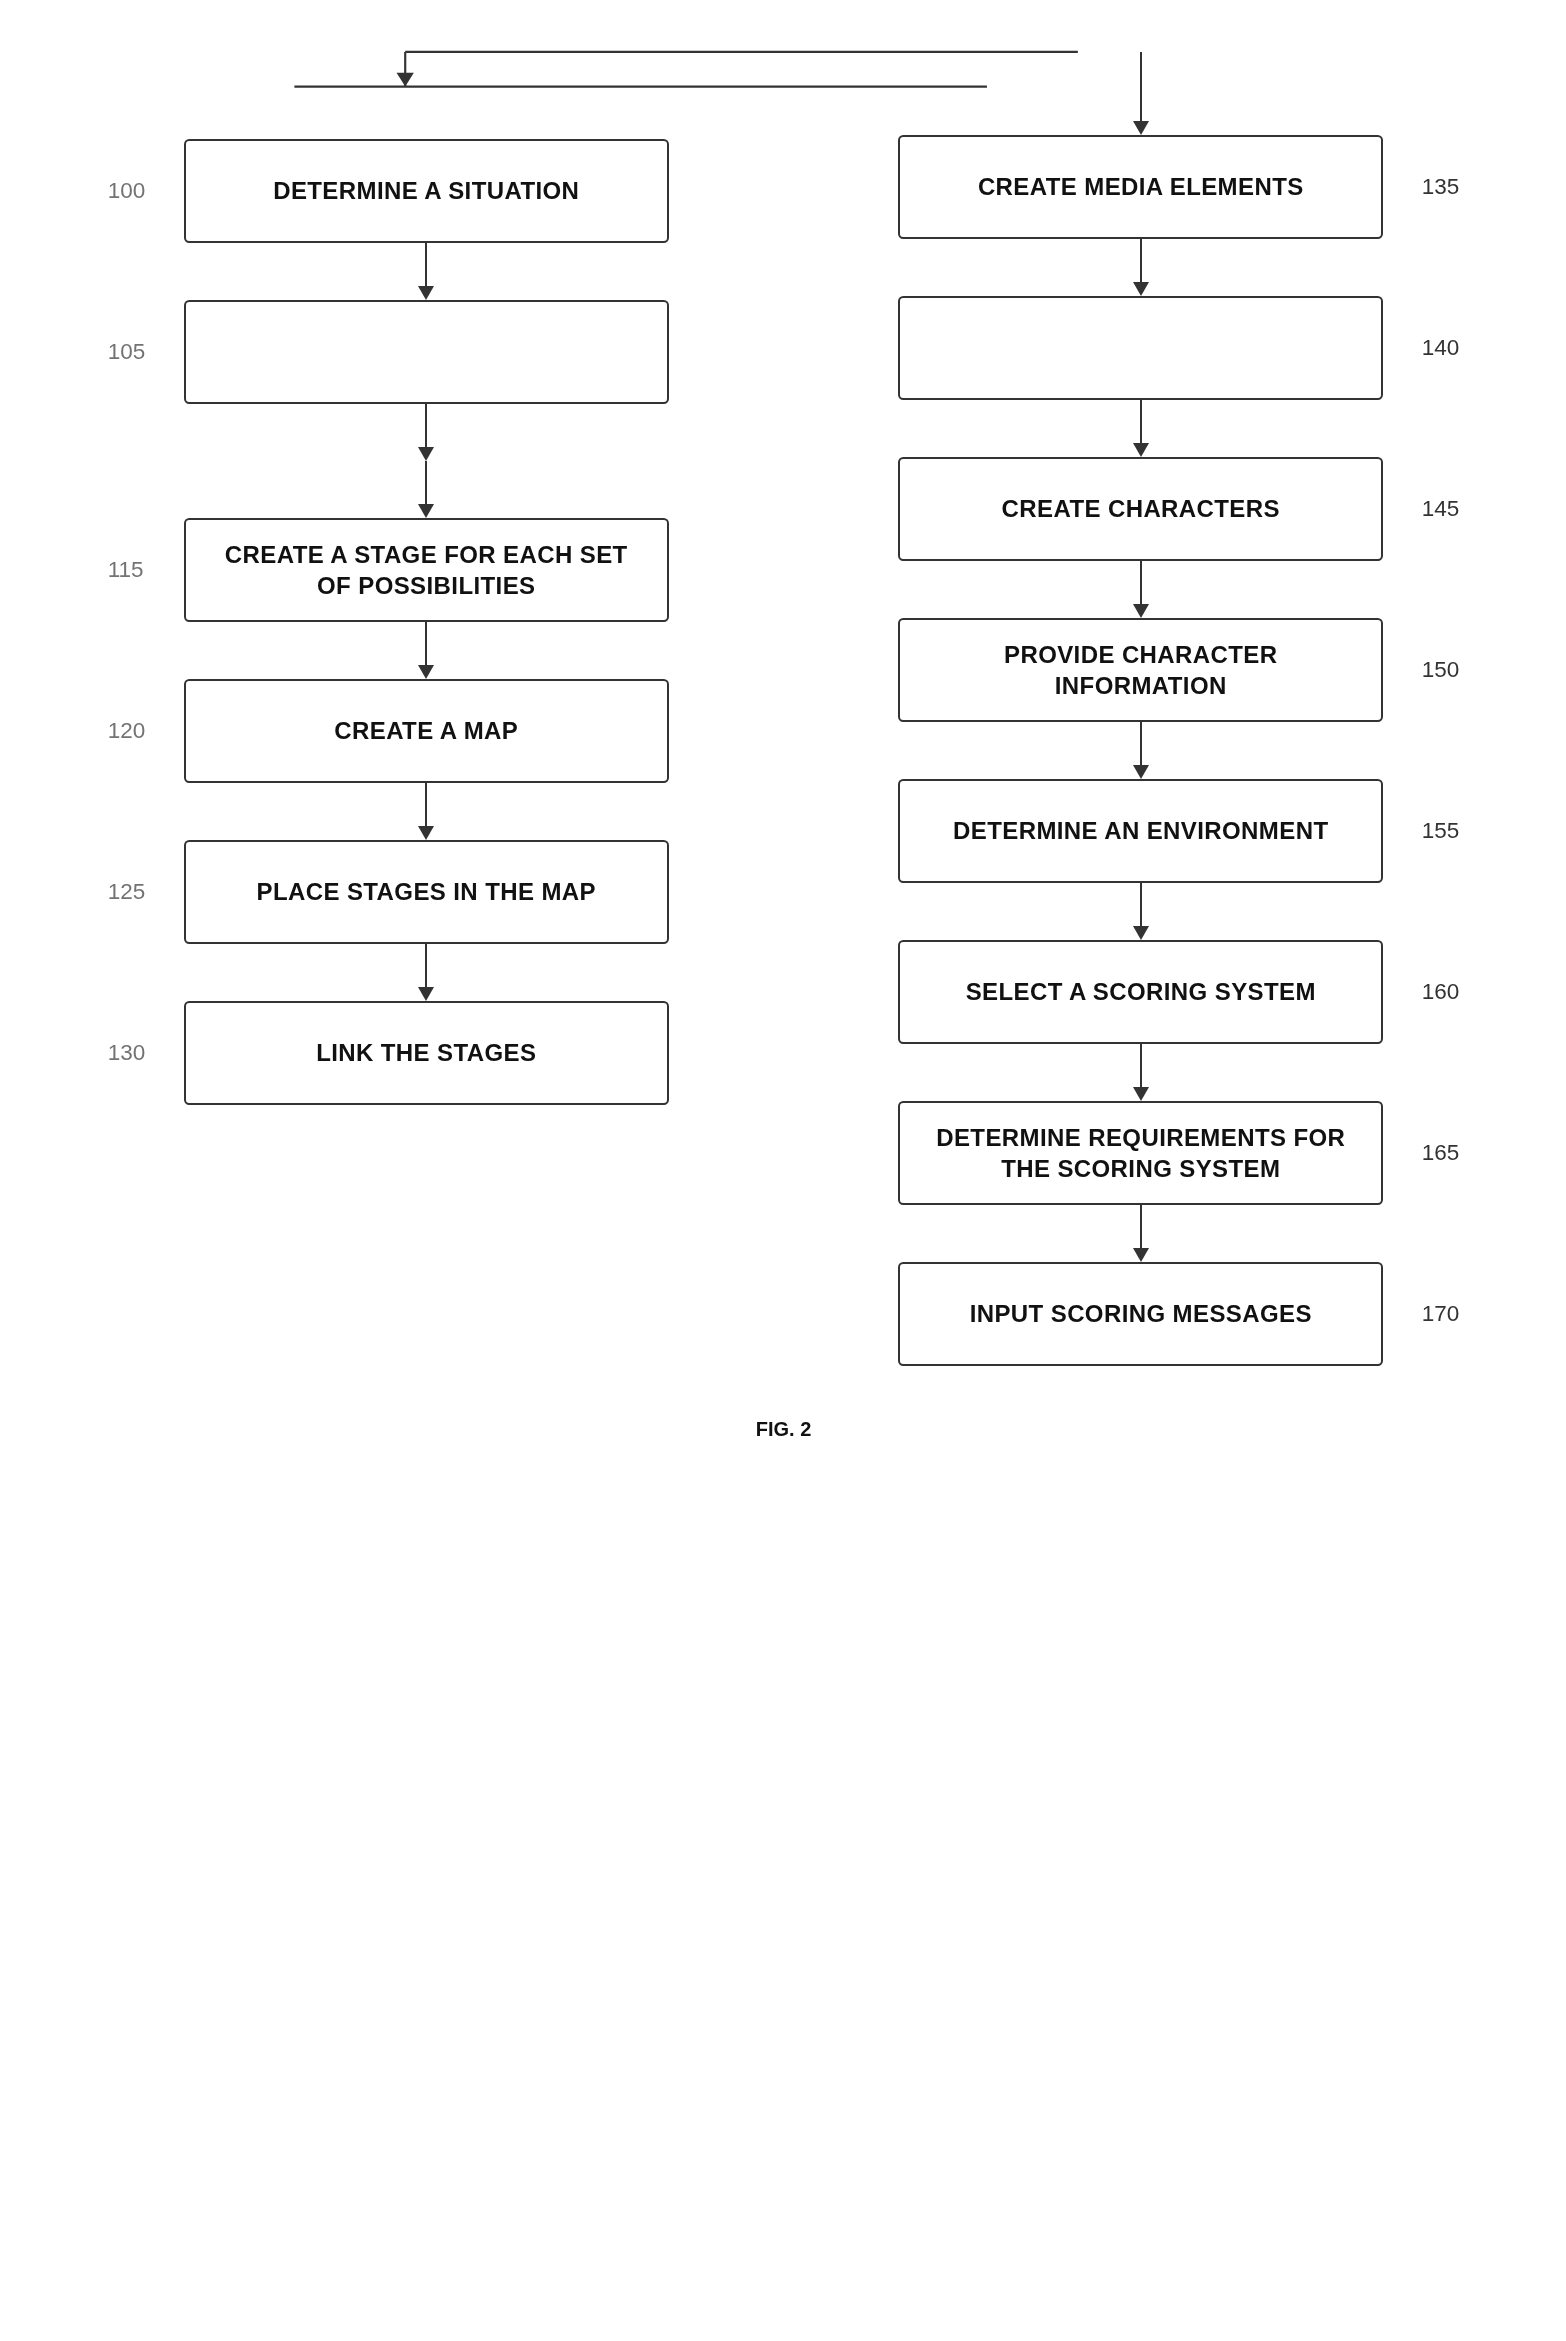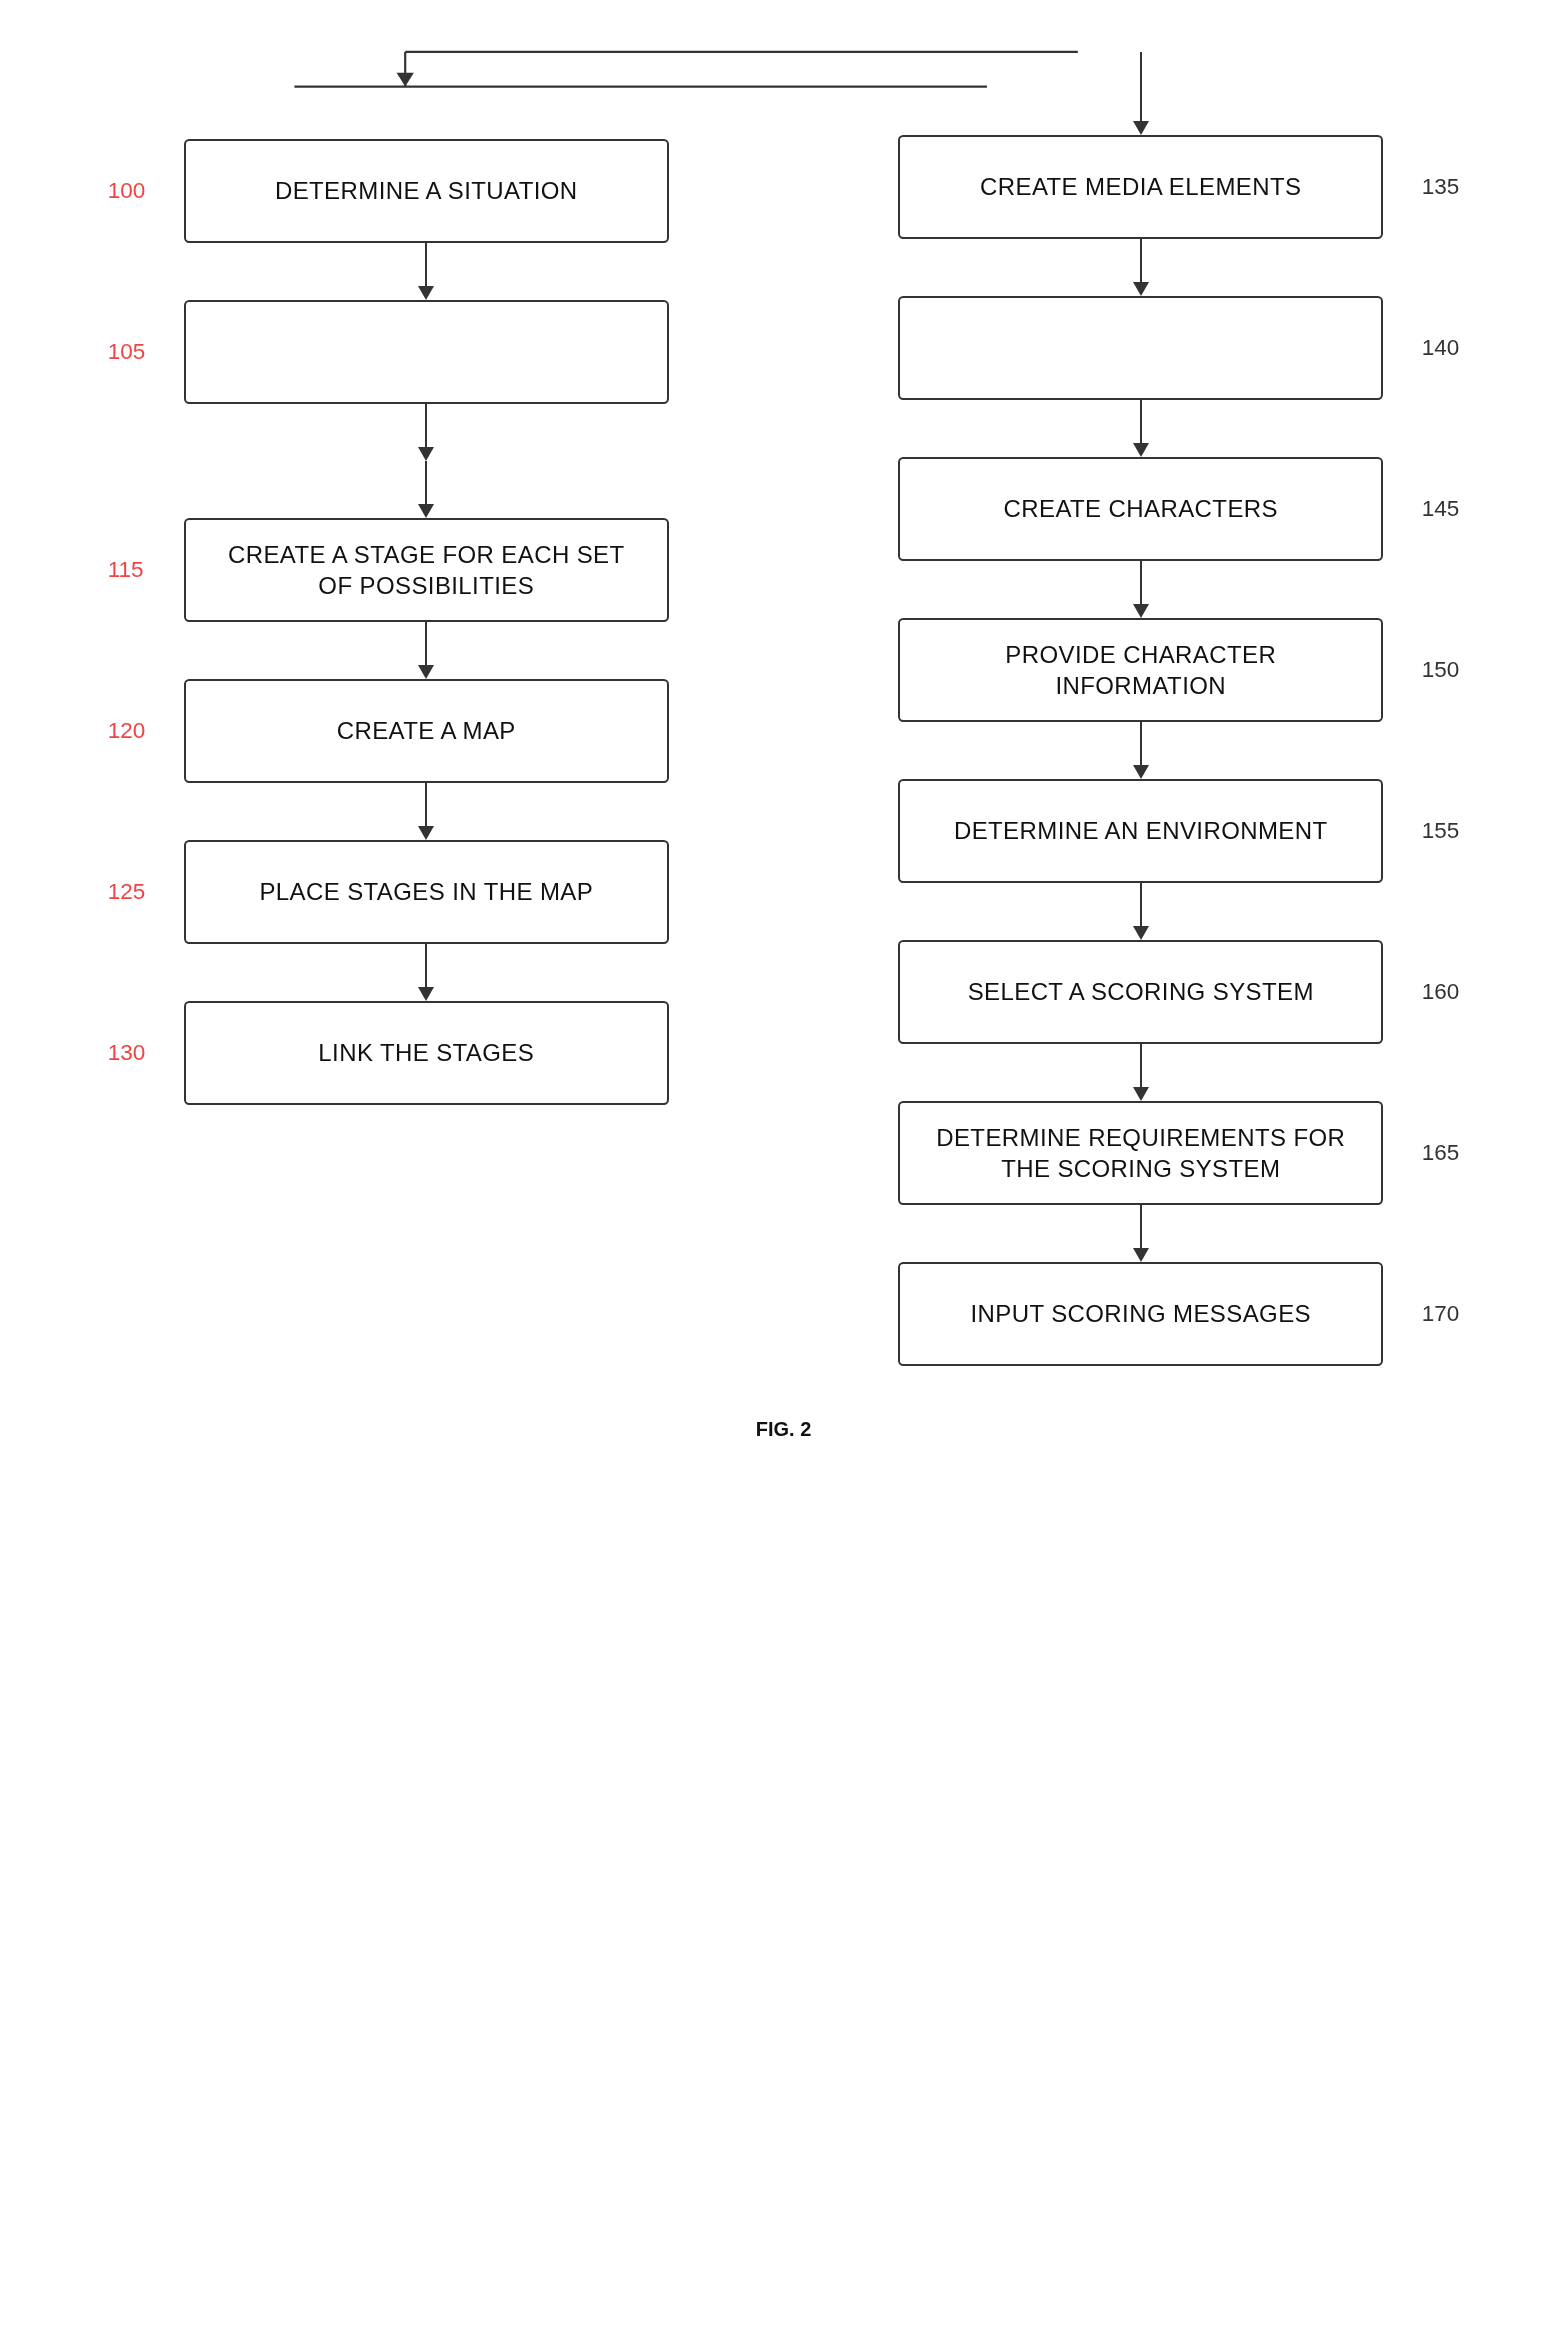--- a/index.html
+++ b/index.html
@@ -41,42 +41,42 @@
       display: flex;
       align-items: center;
       justify-content: center;
       text-align: center;
       padding: 17.3px 26px;
       position: relative;
     }
 
     .flow-box-text {
       font-size: 24px;
-      font-weight: normal;
+      font-weight: bold;
       letter-spacing: 0.4px;
       color: #111;
       line-height: 1.3;
       font-family: Arial, Helvetica, sans-serif;
     }
 
     .arrow-down {
       width: 0;
       height: 0;
       border-left: 8.7px solid transparent;
       border-right: 8.7px solid transparent;
       border-top: 14px solid #333;
     }
 
     .ref-label {
       position: absolute;
       left: -78px;
       top: 50%;
       transform: translateY(-50%);
       font-size: 22.5px;
-      color: #ef4444;
+      color: #737373;
       font-family: Arial, Helvetica, sans-serif;
     }
 
     .ref-label-right {
       position: absolute;
       right: -78px;
       top: 50%;
       transform: translateY(-50%);
       font-size: 22.5px;
       color: #333;

